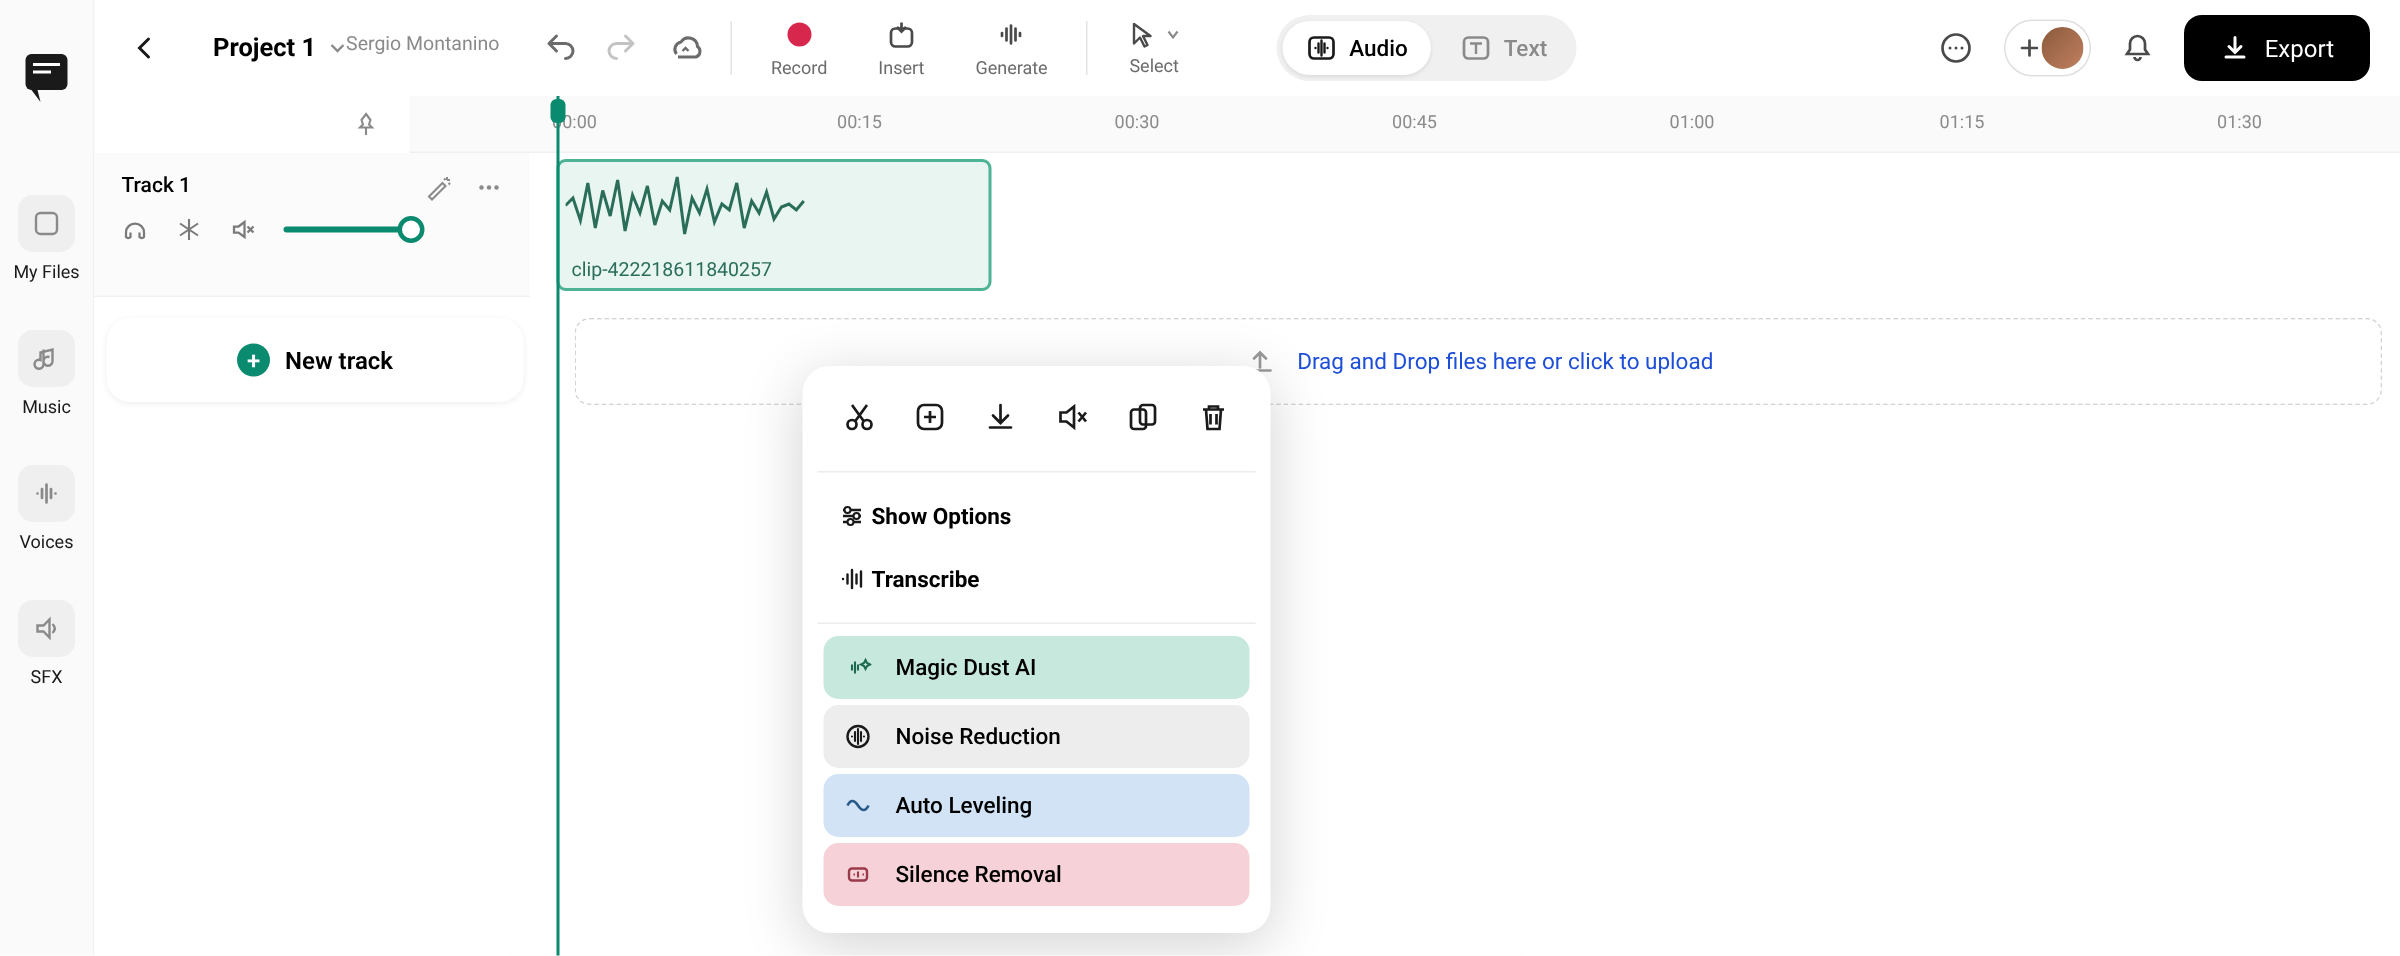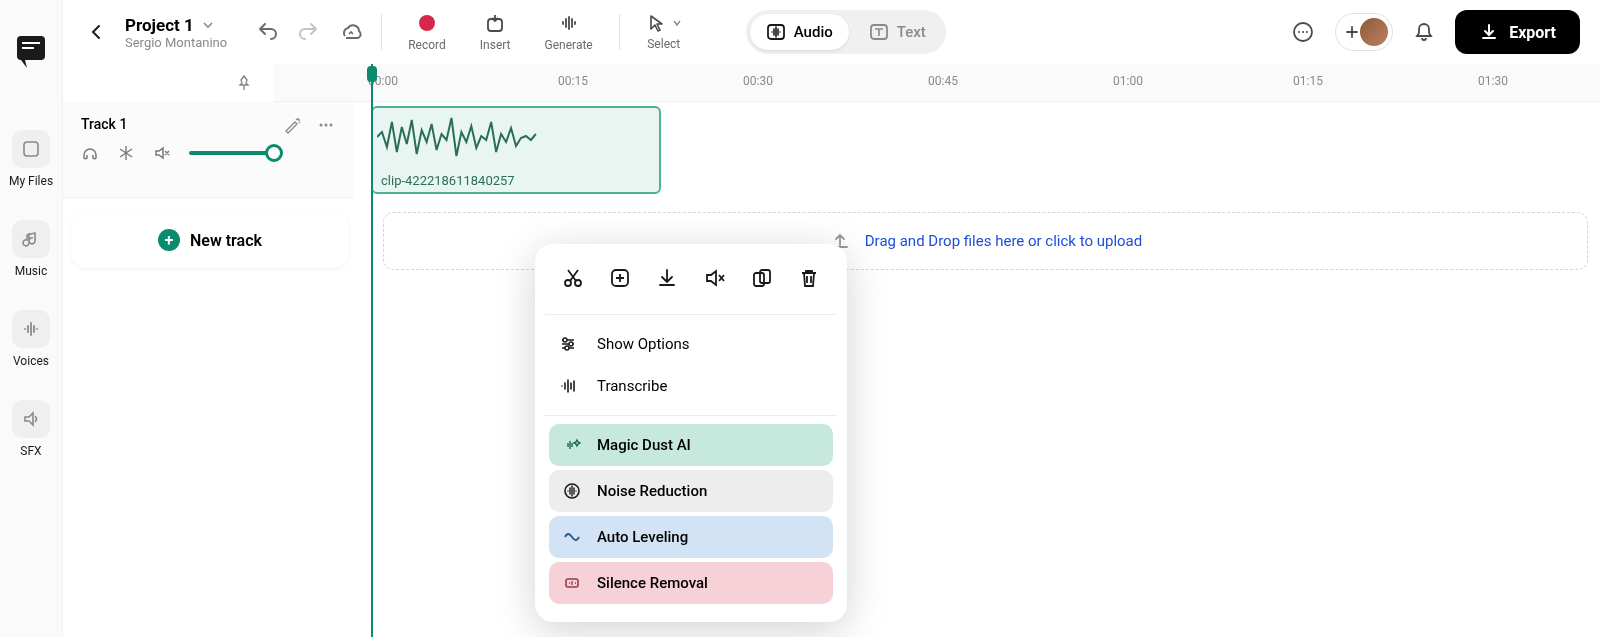--- a/index.html
+++ b/index.html
@@ -6,36 +6,36 @@
 body{width:1600px;height:637px;background:#fafafa;overflow:hidden;position:relative}
 .app{display:flex;width:100%;height:100%}
 .leftbar{width:63px;background:#fafafa;border-right:1px solid rgba(0,0,0,0.04);flex-shrink:0;display:flex;flex-direction:column;align-items:center;padding-top:30px}
 .logo{width:40px;height:40px;margin-bottom:60px}
 .nav-item{display:flex;flex-direction:column;align-items:center;gap:6px;margin-bottom:32px;cursor:pointer}
 .nav-icon{width:38px;height:38px;background:#efefef;border-radius:10px;display:flex;align-items:center;justify-content:center}
 .nav-label{font-size:12px;color:#1a1a1a}
 .main{flex:1;display:flex;flex-direction:column;background:#fff}
 .topbar{height:64px;display:flex;align-items:center;padding:0 20px;gap:8px;border-bottom:none}
 .back-btn{width:28px;height:28px;display:flex;align-items:center;justify-content:center;cursor:pointer}
-.project-block{display:flex;flex-direction:column;margin-left:6px;margin-right:20px}
+.project-block{display:flex;flex-direction:row;margin-left:23px;margin-right:20px}
 .project-title{font-size:17px;font-weight:700;display:flex;align-items:center;gap:8px}
 .project-user{font-size:13px;color:#8a8a8a}
 .tb-group{display:flex;align-items:center;gap:18px}
 .tb-btn{display:flex;flex-direction:column;align-items:center;gap:4px;cursor:pointer;padding:4px 8px}
 .tb-icon-sq{width:24px;height:24px;display:flex;align-items:center;justify-content:center}
 .tb-label{font-size:12px;color:#6b6b6b}
 .divider{width:1px;height:36px;background:#e3e3e3;margin:0 10px}
 .seg{display:flex;background:#f0f0f0;border-radius:24px;padding:4px;gap:4px}
 .seg-btn{display:flex;align-items:center;gap:8px;padding:8px 16px;border-radius:20px;cursor:pointer;font-size:15px;font-weight:500}
 .seg-btn.active{background:#fff;box-shadow:0 1px 3px rgba(0,0,0,0.1)}
 .spacer{flex:1}
 .right-icons{display:flex;align-items:center;gap:20px}
 .avatar-combo{display:flex;align-items:center}
 .avatar{width:32px;height:32px;border-radius:50%;background:linear-gradient(135deg,#8b5a3c,#c08060);margin-left:-8px;border:2px solid #fff}
-.export-btn{background:#000;color:#fff;padding:12px 24px;border-radius:12px;display:flex;align-items:center;gap:10px;font-size:16px;font-weight:700;cursor:pointer}
+.export-btn{background:#000;color:#fff;padding:12px 24px;border-radius:12px;display:flex;align-items:center;gap:10px;font-size:16px;font-weight:400;cursor:pointer}
 .ruler{height:38px;background:#fafafa;border-bottom:1px solid #f0f0f0;position:relative;margin-left:210px}
 .ruler-mark{position:absolute;top:10px;font-size:12px;color:#8a8a8a;transform:translateX(-50%)}
 .pin-area{position:absolute;left:-210px;width:210px;height:100%;display:flex;align-items:center;justify-content:flex-end;padding-right:20px}
 .playhead{position:absolute;top:0;bottom:-560px;width:2px;background:#0a8a6e;z-index:5}
 .playhead-knob{width:10px;height:16px;background:#0a8a6e;border-radius:4px;position:absolute;top:2px;left:-4px}
 .tracks-area{flex:1;position:relative;background:#fff}
 .track-header{position:absolute;left:0;top:0;width:290px;height:96px;background:#fbfbfb;padding:14px 18px;border-bottom:1px solid #f0f0f0}
 .track-title-row{display:flex;justify-content:space-between;margin-bottom:10px}
 .track-name{font-size:14px;font-weight:500}
 .track-ctrl{display:flex;align-items:center;gap:18px}
@@ -44,21 +44,21 @@
 .vol-knob{width:18px;height:18px;border-radius:50%;background:#fff;border:3px solid #0a8a6e;position:absolute;right:-6px;top:-7px}
 .clip{position:absolute;left:308px;top:4px;width:290px;height:88px;background:#e8f5f1;border:2px solid #4db394;border-radius:6px;overflow:hidden}
 .clip-wave{height:50px;margin:4px;display:flex;align-items:center}
 .clip-name{position:absolute;bottom:4px;left:8px;font-size:13px;color:#2a6e5a}
 .newtrack{position:absolute;left:8px;top:110px;width:278px;height:56px;background:#fff;border-radius:16px;box-shadow:0 1px 4px rgba(0,0,0,0.06);display:flex;align-items:center;justify-content:center;gap:10px;cursor:pointer;font-size:16px;font-weight:600}
 .newtrack-plus{width:22px;height:22px;border-radius:50%;background:#0a8a6e;color:#fff;display:flex;align-items:center;justify-content:center}
 .dropzone{position:absolute;left:320px;top:110px;right:12px;height:58px;border:1.5px dashed #d4d4d4;border-radius:10px;display:flex;align-items:center;justify-content:center;gap:14px;color:#1d4ed8;font-size:15px;cursor:pointer}
 .ctx-menu{position:absolute;left:472px;top:142px;width:312px;background:#fff;border-radius:18px;box-shadow:0 8px 40px rgba(0,0,0,0.18);z-index:50;padding:14px 10px}
 .ctx-icons{display:flex;justify-content:space-between;padding:6px 14px 14px}
 .ctx-icon-btn{width:28px;height:28px;cursor:pointer;display:flex;align-items:center;justify-content:center}
-.ctx-item{display:flex;align-items:center;gap:20px;padding:12px 14px;font-size:15px;font-weight:400;cursor:pointer;border-radius:8px}
+.ctx-item{display:flex;align-items:center;gap:4px;padding:12px 14px;font-size:15px;font-weight:700;cursor:pointer;border-radius:8px}
 .ctx-sep{height:1px;background:#ececec;margin:8px 0}
 .ctx-heading{font-size:14px;color:#9a9a9a;padding:10px 14px 8px;font-weight:500}
 .fx{margin:4px;border-radius:10px;padding:12px 14px;display:flex;align-items:center;gap:16px;font-size:15px;font-weight:500;cursor:pointer}
 .fx.green{background:#c7e8dc}
 .fx.grey{background:#ededed}
 .fx.blue{background:#d1e3f5}
 .fx.pink{background:#f6d2d8}
 svg{display:block}
 </style>
 </head>

